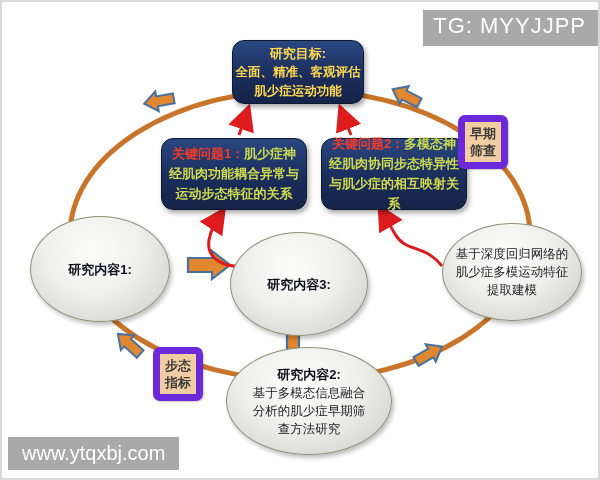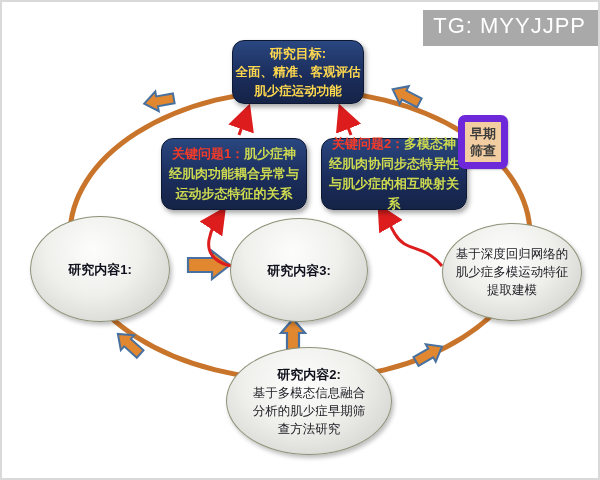--- a/index.html
+++ b/index.html
@@ -31,21 +31,21 @@
   
   .ell{
     position:absolute;border-radius:50%;
     background:radial-gradient(ellipse at 45% 32%, #fdfdfc 0%, #efefec 45%, #c9c9c4 100%);
     border:1px solid #8e9278;box-shadow:2px 3px 4px rgba(0,0,0,.25);
     display:flex;flex-direction:column;justify-content:center;align-items:center;text-align:center;
   }
   .ell-title{color:#10101c;font-weight:bold;font-size:13px;line-height:19px;}
   .ell-body{color:#1b1b22;font-size:12.5px;line-height:18px;width:122px;}
   .ell1{left:28px;top:214px;width:138px;height:104px;}
-  .ell3{left:228px;top:216px;width:136px;height:102px;text-align:right;}
+  .ell3{left:228px;top:230px;width:136px;height:102px;text-align:right;}
   .ell4{left:440px;top:221px;width:138px;height:96px;}
   .ell2{left:224px;top:345px;width:164px;height:106px;}
   .ell2 .ell-body{width:124px;}
 
   
   .tag{
     position:absolute;background:#f1cda1;border:7px solid #6d28d9;border-radius:7px;
     color:#3c3c3c;font-weight:bold;font-size:13px;line-height:17px;text-align:center;
     padding:3px 5px;box-shadow:1px 1px 2px rgba(0,0,0,.2);
   }
@@ -126,16 +126,21 @@
   </div>
   <div class="ell ell2">
     <div class="ell-title">研究内容2:</div>
     <div class="ell-body">基于多模态信息融合分析的肌少症早期筛查方法研究</div>
   </div>
 
   <div class="tag tag-screen">
     <div>早期</div>
     <div>筛查</div>
   </div>
+  <div class="tag tag-gait">
+    <div>步态</div>
+    <div>指标</div>
+  </div>
 
   <div class="badge tg-badge">TG: MYYJJPP</div>
+  <div class="badge watermark">www.ytqxbj.com</div>
 
 </div>
 
 </body></html>

